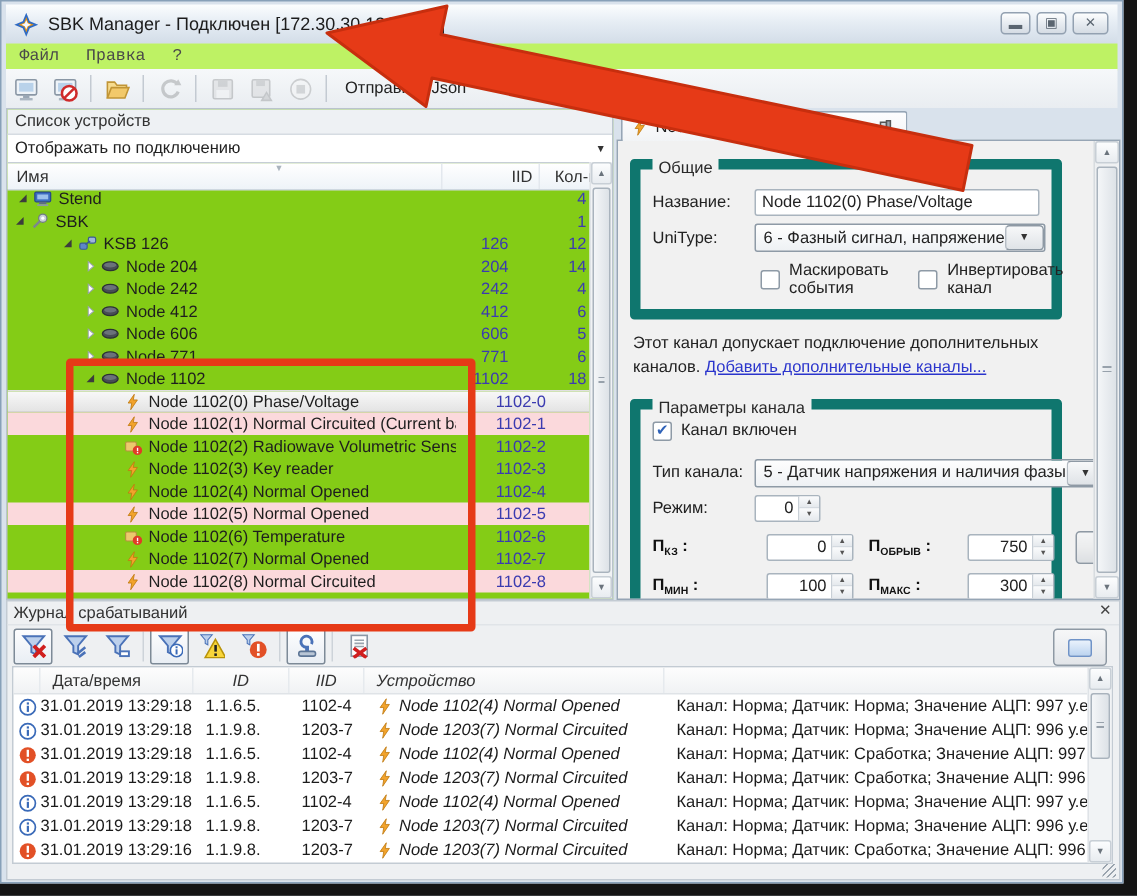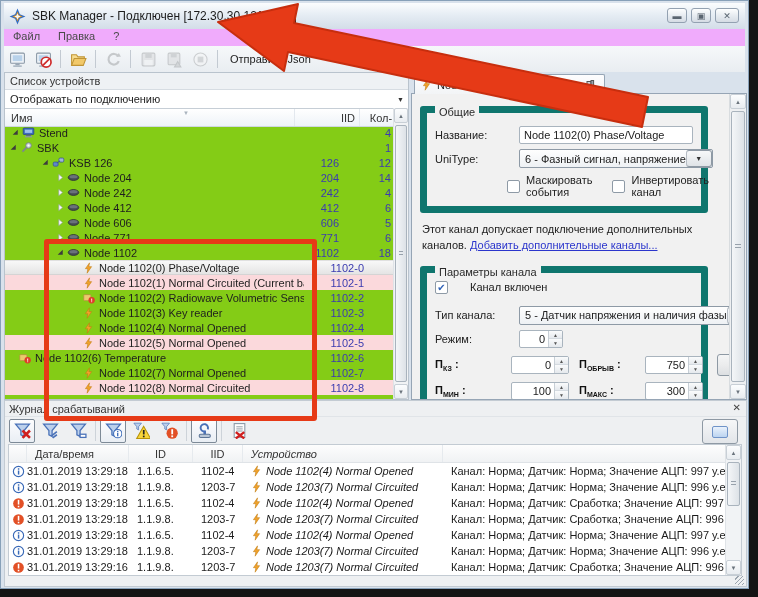--- a/index.html
+++ b/index.html
@@ -12,22 +12,22 @@
   .titlebar{position:absolute;left:3px;top:2px;right:3px;height:26px;
             background:linear-gradient(#fbfdfe,#e6edf4 45%,#d3dde8);display:flex;align-items:center;}
   .app-icon{width:17px;height:17px;margin:0 6px 0 5px;flex:0 0 auto;}
   .title-text{font-size:12px;color:#1c1c1c;}
   .winbtns{position:absolute;right:6px;top:5px;display:flex;gap:4px;}
   .winbtn{width:20px;height:15px;border:1px solid #93a1b1;border-radius:3px;
           background:linear-gradient(#fdfefe,#e7ecf1 50%,#d5dce4);display:flex;align-items:center;justify-content:center;
           font-size:9px;color:#5a6570;box-sizing:border-box;}
   .winbtn.close{width:24px;}
   
-  .menubar{position:absolute;left:3px;top:28px;right:3px;height:17px;background:#f0abfc;
-           display:flex;border-bottom:1px solid #e2e6ea;}
+  .menubar{position:absolute;left:3px;top:28px;right:3px;height:17px;background:#bef264;
+           display:flex;align-items:center;border-bottom:1px solid #e2e6ea;font-family:Liberation Mono, monospace;}
   .menu-item{padding:1px 9px;color:#4a4a4a;}
   .toolbar{position:absolute;left:3px;top:45px;right:3px;height:26px;background:linear-gradient(#f6f8fa,#e9edf1);
            display:flex;align-items:center;border-bottom:1px solid #cfd6dd;}
   .tbtn{width:24px;height:22px;margin:0 1px;display:flex;align-items:center;justify-content:center;border-radius:2px;}
   .tbtn.disabled{opacity:.45;filter:grayscale(.8);}
   .tsep{width:1px;height:18px;background:#c3cad2;margin:0 4px;}
   .tbtn-text{padding:2px 8px;color:#222;}
   
   .main{position:absolute;left:3px;top:71px;width:743px;height:328px;display:flex;}
   .left-panel{width:405px;background:#84cc16;border:1px solid #b9c3cd;box-sizing:border-box;position:relative;}
@@ -64,21 +64,21 @@
   
   .right-panel{flex:1;position:relative;background:#d9e2ec;}
   .tabbar{position:absolute;left:2px;top:2px;right:0;height:20px;}
   .tab{position:absolute;left:3px;top:0;height:20px;background:linear-gradient(#fdfdfe,#f2f4f6);
        border:1px solid #96a5b5;border-bottom:none;border-radius:2px 2px 0 0;display:flex;align-items:center;
        padding:0 8px 0 6px;gap:5px;box-sizing:border-box;z-index:2;color:#1d1d1d;}
   .editor{position:absolute;left:2px;top:21px;right:0;bottom:0;background:#f1f1f1;border:1px solid #96a5b5;box-sizing:border-box;}
   .editor-inner{position:absolute;left:0;top:0;right:17px;bottom:0;overflow:hidden;}
   .groupbox{border:7px solid #0f766e;border-radius:3px;margin:8px 21px 0 8px;position:relative;padding:8px 8px 6px 8px;}
   .groupbox>.legend{position:absolute;top:-7px;left:8px;background:#f1f1f1;padding:0 4px;color:#2a2a2a;}
-  .frow{display:flex;align-items:center;margin:5px 0;gap:16px;}
+  .frow{display:flex;align-items:center;margin:5px 0;}
   .flabel{width:68px;flex:0 0 auto;color:#222;}
   .textbox{flex:1;height:18px;background:#fff;border:1px solid #a9b4be;border-radius:2px;display:flex;align-items:center;
            padding-left:4px;box-sizing:border-box;}
   .combo{flex:1;height:19px;background:linear-gradient(#fefefe,#eef1f4);border:1px solid #8e9aa6;border-radius:2px;
          display:flex;align-items:center;box-sizing:border-box;position:relative;}
   .combo .val{flex:1;padding-left:5px;overflow:hidden;white-space:nowrap;}
   .combo .btn{width:16px;height:100%;border-left:1px solid #b5bcc4;background:linear-gradient(#f7f8f9,#dfe3e7);
               display:flex;align-items:center;justify-content:center;font-size:7px;color:#333;box-sizing:border-box;}
   .cbrow{display:flex;align-items:center;gap:6px;margin:6px 0 2px 72px;}
   .cb{width:13px;height:13px;background:#fff;border:1px solid #8e9aa6;border-radius:2px;display:inline-flex;
@@ -117,21 +117,21 @@
   .jt-inner{position:absolute;left:0;top:0;right:16px;bottom:0;overflow:hidden;}
   .jt-header{height:17px;background:linear-gradient(#fdfdfd,#f0f2f4);border-bottom:1px solid #dfe3e7;display:flex;color:#333;}
   .jt-header .hc{display:flex;align-items:center;border-right:1px solid #e6eaee;box-sizing:border-box;height:100%;}
   .jrow{height:16px;display:flex;align-items:center;white-space:nowrap;color:#1b1b1b;}
   .c-ic{width:18px;display:flex;align-items:center;justify-content:center;flex:0 0 auto;}
   .c-date{width:102px;flex:0 0 auto;}
   .c-id{width:64px;flex:0 0 auto;padding-left:8px;box-sizing:border-box;}
   .c-iid{width:50px;flex:0 0 auto;padding-left:8px;box-sizing:border-box;}
   .c-dev{width:200px;flex:0 0 auto;display:flex;align-items:center;gap:4px;padding-left:8px;box-sizing:border-box;font-style:italic;}
   .c-desc{flex:1;padding-left:8px;box-sizing:border-box;}
-  .hc.c-id,.hc.c-iid{justify-content:center;padding-left:0;}
+  .hc.c-id,.hc.c-iid{justify-content:center;padding-left:0;font-style:italic;}
   .jt-scroll{position:absolute;top:0;right:0;bottom:0;width:16px;background:#f1f3f5;border-left:1px solid #dfe3e7;box-sizing:border-box;}
   .grip{position:absolute;right:2px;bottom:1px;width:9px;height:9px;
         background:repeating-linear-gradient(135deg,transparent 0 2px,#9aa4ae 2px 3px);}
   
   .ann-rect{position:absolute;left:44px;top:239px;width:263px;height:172px;border:5px solid #e63a17;border-radius:3px;z-index:40;}
   .ann-arrow{position:absolute;left:0;top:0;z-index:41;pointer-events:none;}
   svg{display:block;}
 </style>
 </head>
 <body>
@@ -444,21 +444,21 @@
     <span class="texp"></span>
     <span class="ticon">
                 <svg viewBox="0 0 16 16" width="11" height="12">
                   <polygon points="9.5,0.5 3.5,9 7,9 6,15.5 12.5,6 8.5,6" fill="#f2a32c" stroke="#bf7a10" stroke-width="0.8"></polygon>
                 </svg>
               </span>
     <span class="tlabel">Node 1102(5) Normal Opened</span>
     <span class="tiid ">1102-5</span>
     <span class="tcount"></span>
   </div>
-            <div class="trow " style="">
+            <div class="trow " style="padding-left:64px">
     <span class="texp"></span>
     <span class="ticon">
                 <svg viewBox="0 0 16 16" width="12" height="12">
                   <rect x="1" y="3.5" width="9.5" height="8" rx="1" fill="#ecc96e" stroke="#b2923c"></rect>
                   <circle cx="11.5" cy="11" r="4.2" fill="#e03c28"></circle>
                   <rect x="11" y="8.7" width="1.2" height="3" fill="#fff"></rect>
                   <rect x="11" y="12.4" width="1.2" height="1.2" fill="#fff"></rect>
                 </svg>
               </span>
     <span class="tlabel">Node 1102(6) Temperature</span>

